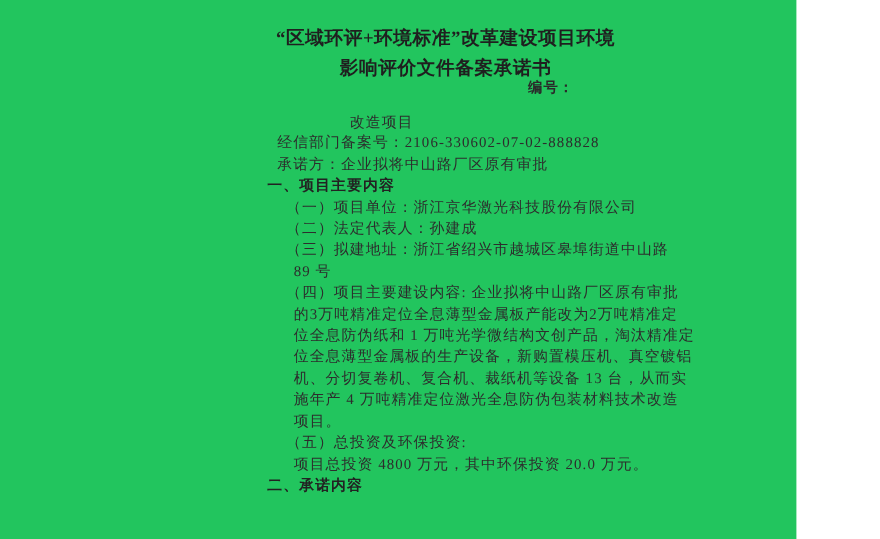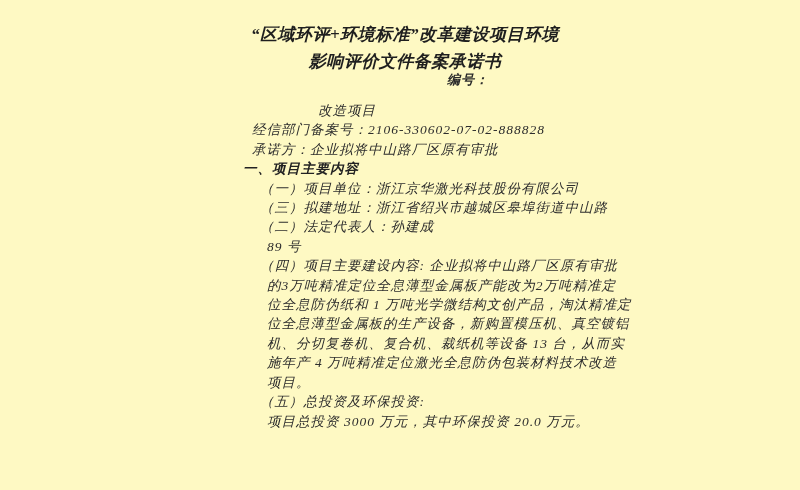--- a/index.html
+++ b/index.html
@@ -1,41 +1,40 @@
 <!DOCTYPE html>
 <html><head>
 <meta charset="utf-8">
 <style>
   html, body { margin: 0; padding: 0; }
   .page {
     position: relative;
-    width: 800px;
+    width: 724px;
     height: 490px;
-    background: #fef9c3;
+    background: #22c55e;
     overflow: hidden;
     font-family: "Liberation Serif", "DejaVu Serif", serif;
     color: #2d2d2d;
-    font-style: italic;
   }
   .title-block {
     position: absolute;
     top: 21px;
     left: 150px;
     width: 510px;
     text-align: center;
     font-size: 17px;
     font-weight: bold;
     letter-spacing: 0.5px;
     line-height: 27px;
     color: #1f1f1f;
   }
   .serial {
     position: absolute;
     top: 71px;
-    left: 447px;
+    left: 480px;
     font-size: 13px;
     font-weight: bold;
     letter-spacing: 1px;
     color: #2a2a2a;
   }
   .body-col {
     position: absolute;
     top: 101px;
     left: 240px;
     width: 410px;
@@ -68,29 +67,30 @@
 
   <div class="body-col">
 
     <div class="line ind-b">改造项目</div>
     <div class="line ind-a">经信部门备案号：2106-330602-07-02-888828</div>
     <div class="line ind-a">承诺方：企业拟将中山路厂区原有审批</div>
 
     <div class="line hd">一、项目主要内容</div>
 
     <div class="line ind-c">（一）项目单位：浙江京华激光科技股份有限公司</div>
+    <div class="line ind-c">（二）法定代表人：孙建成</div>
     <div class="line ind-c">（三）拟建地址：浙江省绍兴市越城区皋埠街道中山路</div>
-    <div class="line ind-c">（二）法定代表人：孙建成</div>
     <div class="line ind-d">89 号</div>
     <div class="line ind-c">（四）项目主要建设内容: 企业拟将中山路厂区原有审批</div>
     <div class="line ind-d">的3万吨精准定位全息薄型金属板产能改为2万吨精准定</div>
     <div class="line ind-d">位全息防伪纸和 1 万吨光学微结构文创产品，淘汰精准定</div>
     <div class="line ind-d">位全息薄型金属板的生产设备，新购置模压机、真空镀铝</div>
     <div class="line ind-d">机、分切复卷机、复合机、裁纸机等设备 13 台，从而实</div>
     <div class="line ind-d">施年产 4 万吨精准定位激光全息防伪包装材料技术改造</div>
     <div class="line ind-d">项目。</div>
     <div class="line ind-c">（五）总投资及环保投资:</div>
-    <div class="line ind-d">项目总投资 3000 万元，其中环保投资 20.0 万元。</div>
+    <div class="line ind-d">项目总投资 4800 万元，其中环保投资 20.0 万元。</div>
 
+    <div class="line hd">二、承诺内容</div>
 
   </div>
 
 </div>
 
 </body></html>

